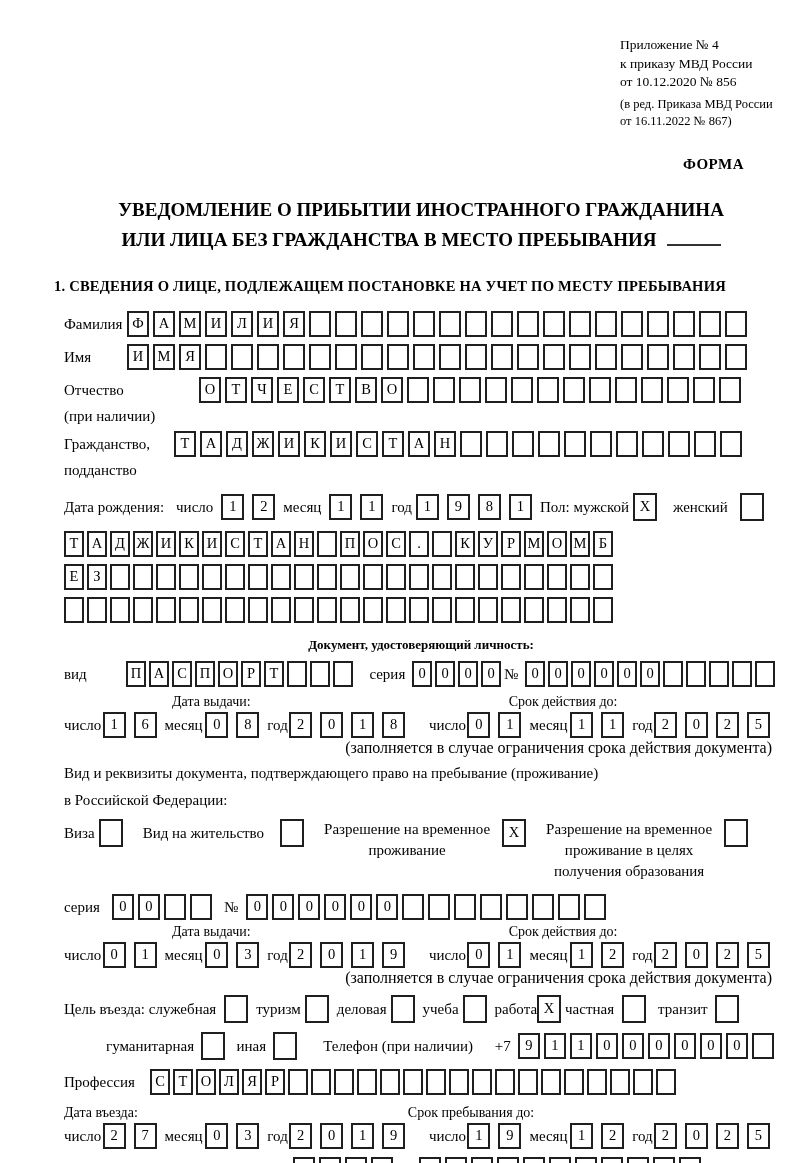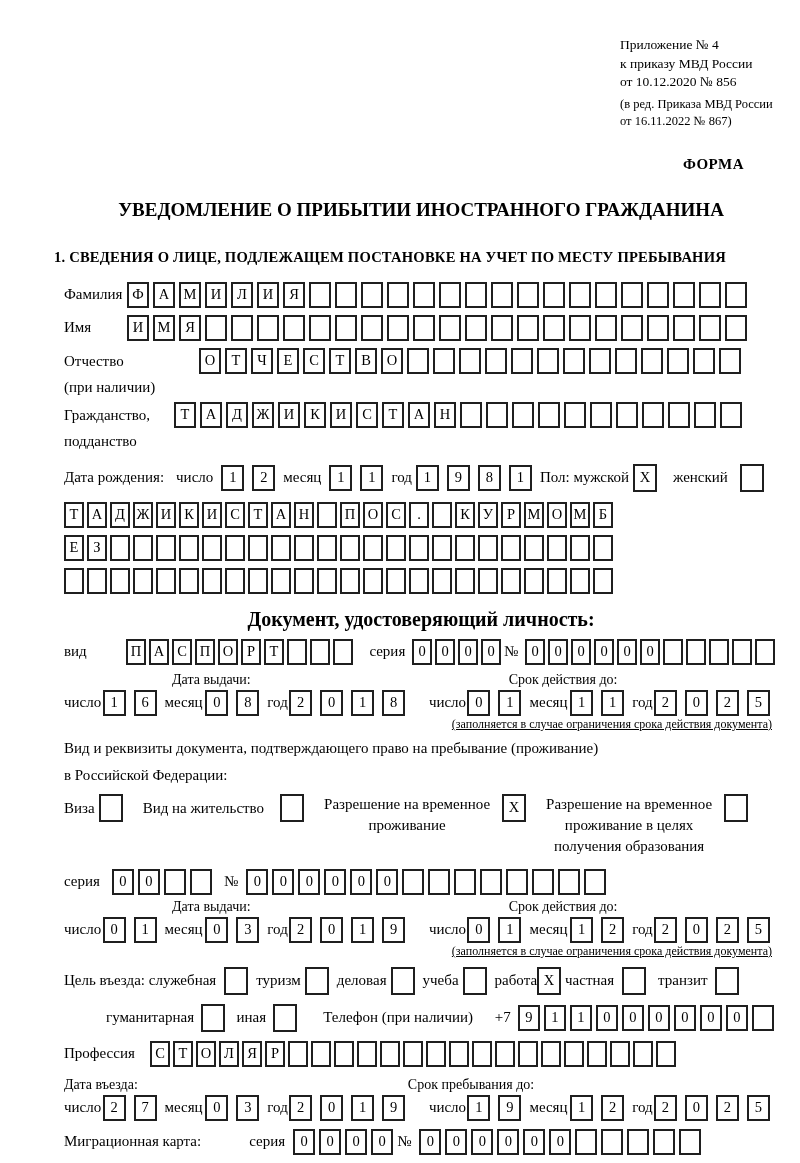--- a/index.html
+++ b/index.html
@@ -24,22 +24,22 @@
   .sm .cell{width:20px;margin-right:3px;}
   .spread .cell{width:23px;margin-right:8px;}
   .cb{display:inline-flex;}
   .cb .cell{width:24px;height:28px;line-height:23px;}
 
   
   .row{display:flex;align-items:center;margin-bottom:7px;white-space:nowrap;}
   .row.top{align-items:flex-start;}
   .lbl{flex:0 0 auto;}
   .mlines{line-height:26px;}
-  .center-bold{text-align:center;font-weight:bold;font-size:20px;margin:10px 0 8px;}
-  .note-r{text-align:right;font-size:12px;margin:-2px 6px 8px 0;text-decoration:underline;}
+  .center-bold{text-align:center;font-weight:bold;font-size:13px;margin:10px 0 8px;}
+  .note-r{text-align:right;font-size:16px;margin:-2px 6px 8px 0;}
   .plain{margin:4px 0 10px;}
   .date-head{display:flex;font-size:14px;margin-bottom:2px;}
   .opt{text-align:center;line-height:1.4;}
   .gap4{width:4px;} .gap8{width:8px;} .gap12{width:12px;} .gap16{width:16px;} .gap24{width:24px;}
 </style>
 </head>
 <body>
 
 <div class="page">
 
@@ -49,20 +49,21 @@
     <div>от 10.12.2020 № 856</div>
     <div class="sub">
       <div>(в ред. Приказа МВД России</div>
       <div>от 16.11.2022 № 867)</div>
     </div>
   </div>
   <div class="form-label">ФОРМА</div>
 
   <div class="title">
     <div>УВЕДОМЛЕНИЕ О ПРИБЫТИИ ИНОСТРАННОГО ГРАЖДАНИНА</div>
+    <div><span>ИЛИ ЛИЦА БЕЗ ГРАЖДАНСТВА В МЕСТО ПРЕБЫВАНИЯ</span><span class="uline"></span></div>
   </div>
 
   <div class="sec-head">1. СВЕДЕНИЯ О ЛИЦЕ, ПОДЛЕЖАЩЕМ ПОСТАНОВКЕ НА УЧЕТ ПО МЕСТУ ПРЕБЫВАНИЯ</div>
 
   <div class="row">
     <span class="lbl" style="width:63px">Фамилия</span>
     <span class="cells">
         <span class="cell">Ф</span>
         <span class="cell">А</span>
         <span class="cell">М</span>

